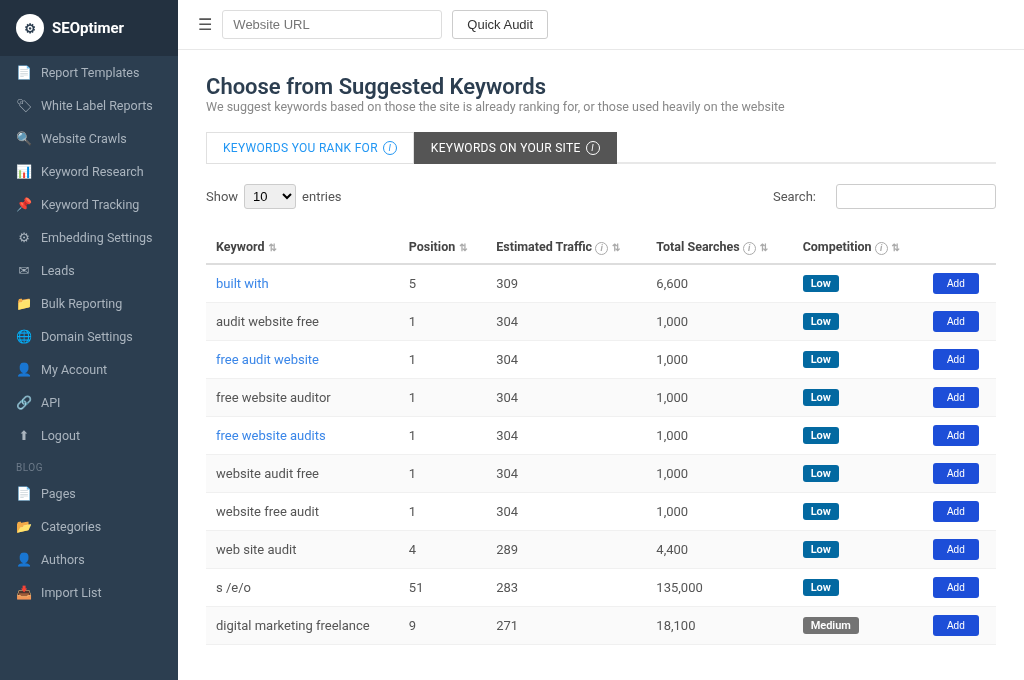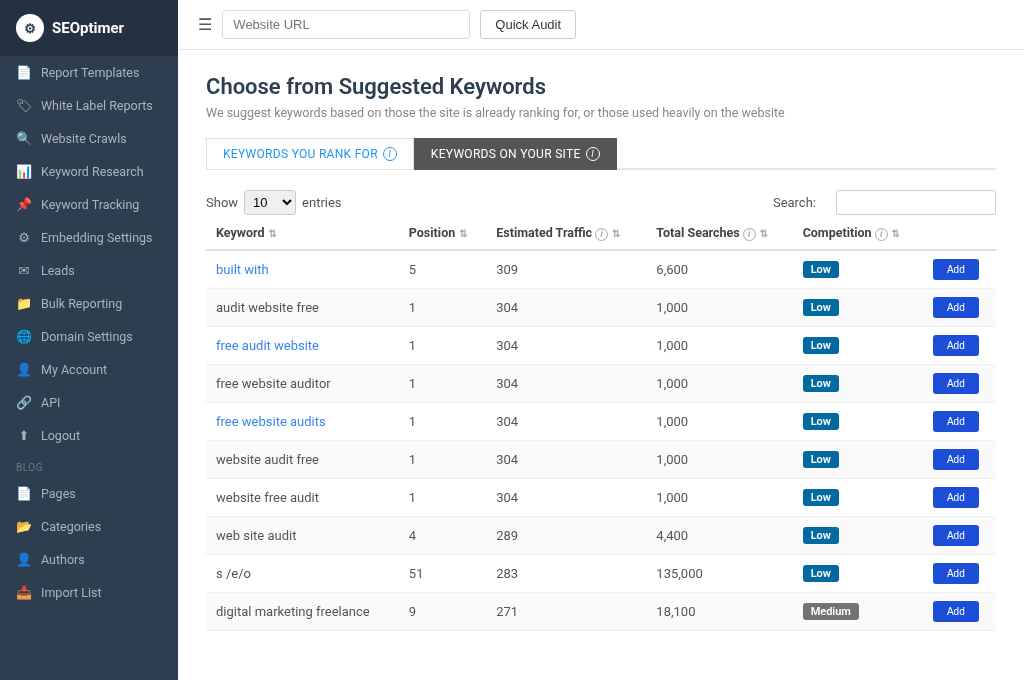--- a/index.html
+++ b/index.html
@@ -75,21 +75,21 @@
       border-bottom: 1px solid #e8e8e8;
       gap: 10px;
       background: white;
     }
     .topbar-menu-icon { font-size: 16px; cursor: pointer; color: #555; }
     .topbar-url-input {
       border: 1px solid #ddd;
       border-radius: 3px;
       padding: 6px 10px;
       font-size: 13px;
-      width: 248px;
+      width: 220px;
       color: #999;
       outline: none;
     }
     .topbar-audit-btn {
       background: white;
       border: 1px solid #ccc;
       border-radius: 3px;
       padding: 6px 14px;
       font-size: 13px;
       cursor: pointer;
@@ -99,21 +99,20 @@
     
     .content {
       flex: 1;
       padding: 24px 28px;
       overflow-y: auto;
     }
     .page-title {
       font-size: 22px;
       font-weight: 600;
       color: #2c3e50;
-      margin-bottom: 6px;
     }
     .page-subtitle {
       font-size: 12.5px;
       color: #888;
       margin-bottom: 18px;
     }
 
     
     .tabs {
       display: flex;
@@ -151,21 +150,21 @@
       border: 1px solid currentColor;
       font-size: 9px;
       font-style: italic;
     }
 
     
     .table-controls {
       display: flex;
       justify-content: space-between;
       align-items: flex-start;
-      margin-bottom: 2px;
+      margin-bottom: 22px;
     }
     .show-entries {
       display: flex;
       align-items: center;
       gap: 6px;
       font-size: 13px;
       color: #555;
     }
     .show-entries select {
       border: 1px solid #ccc;

